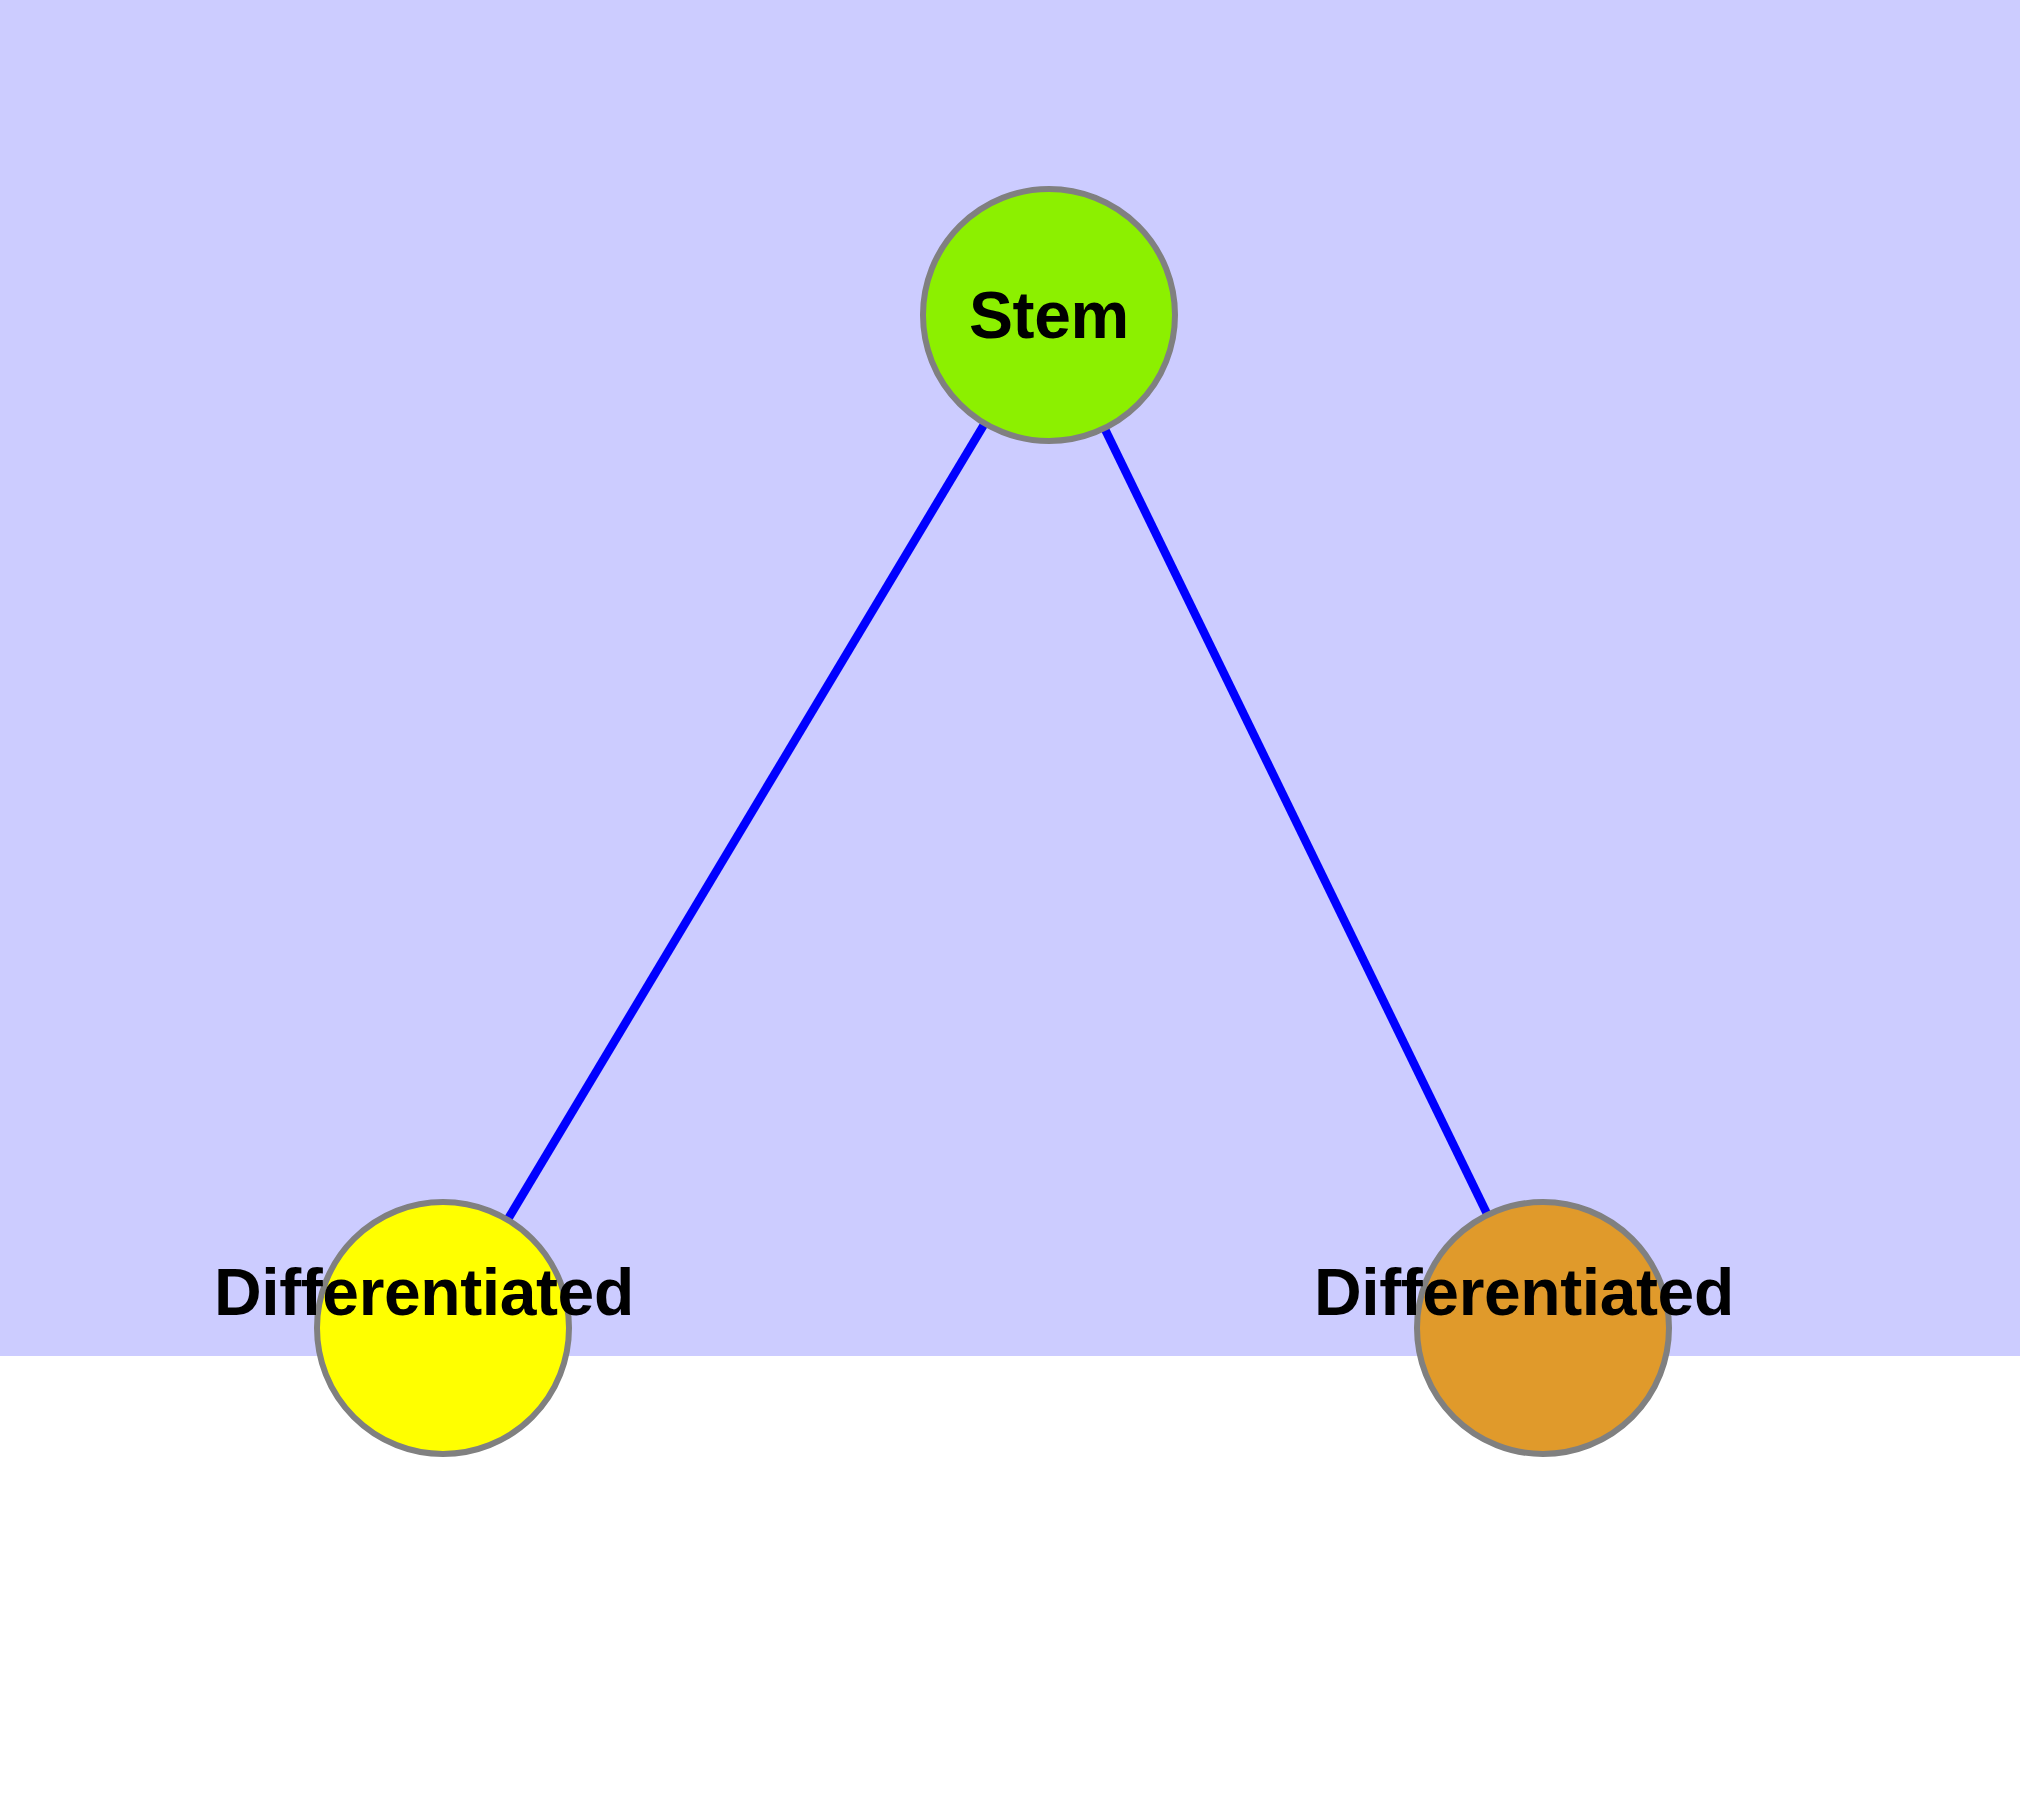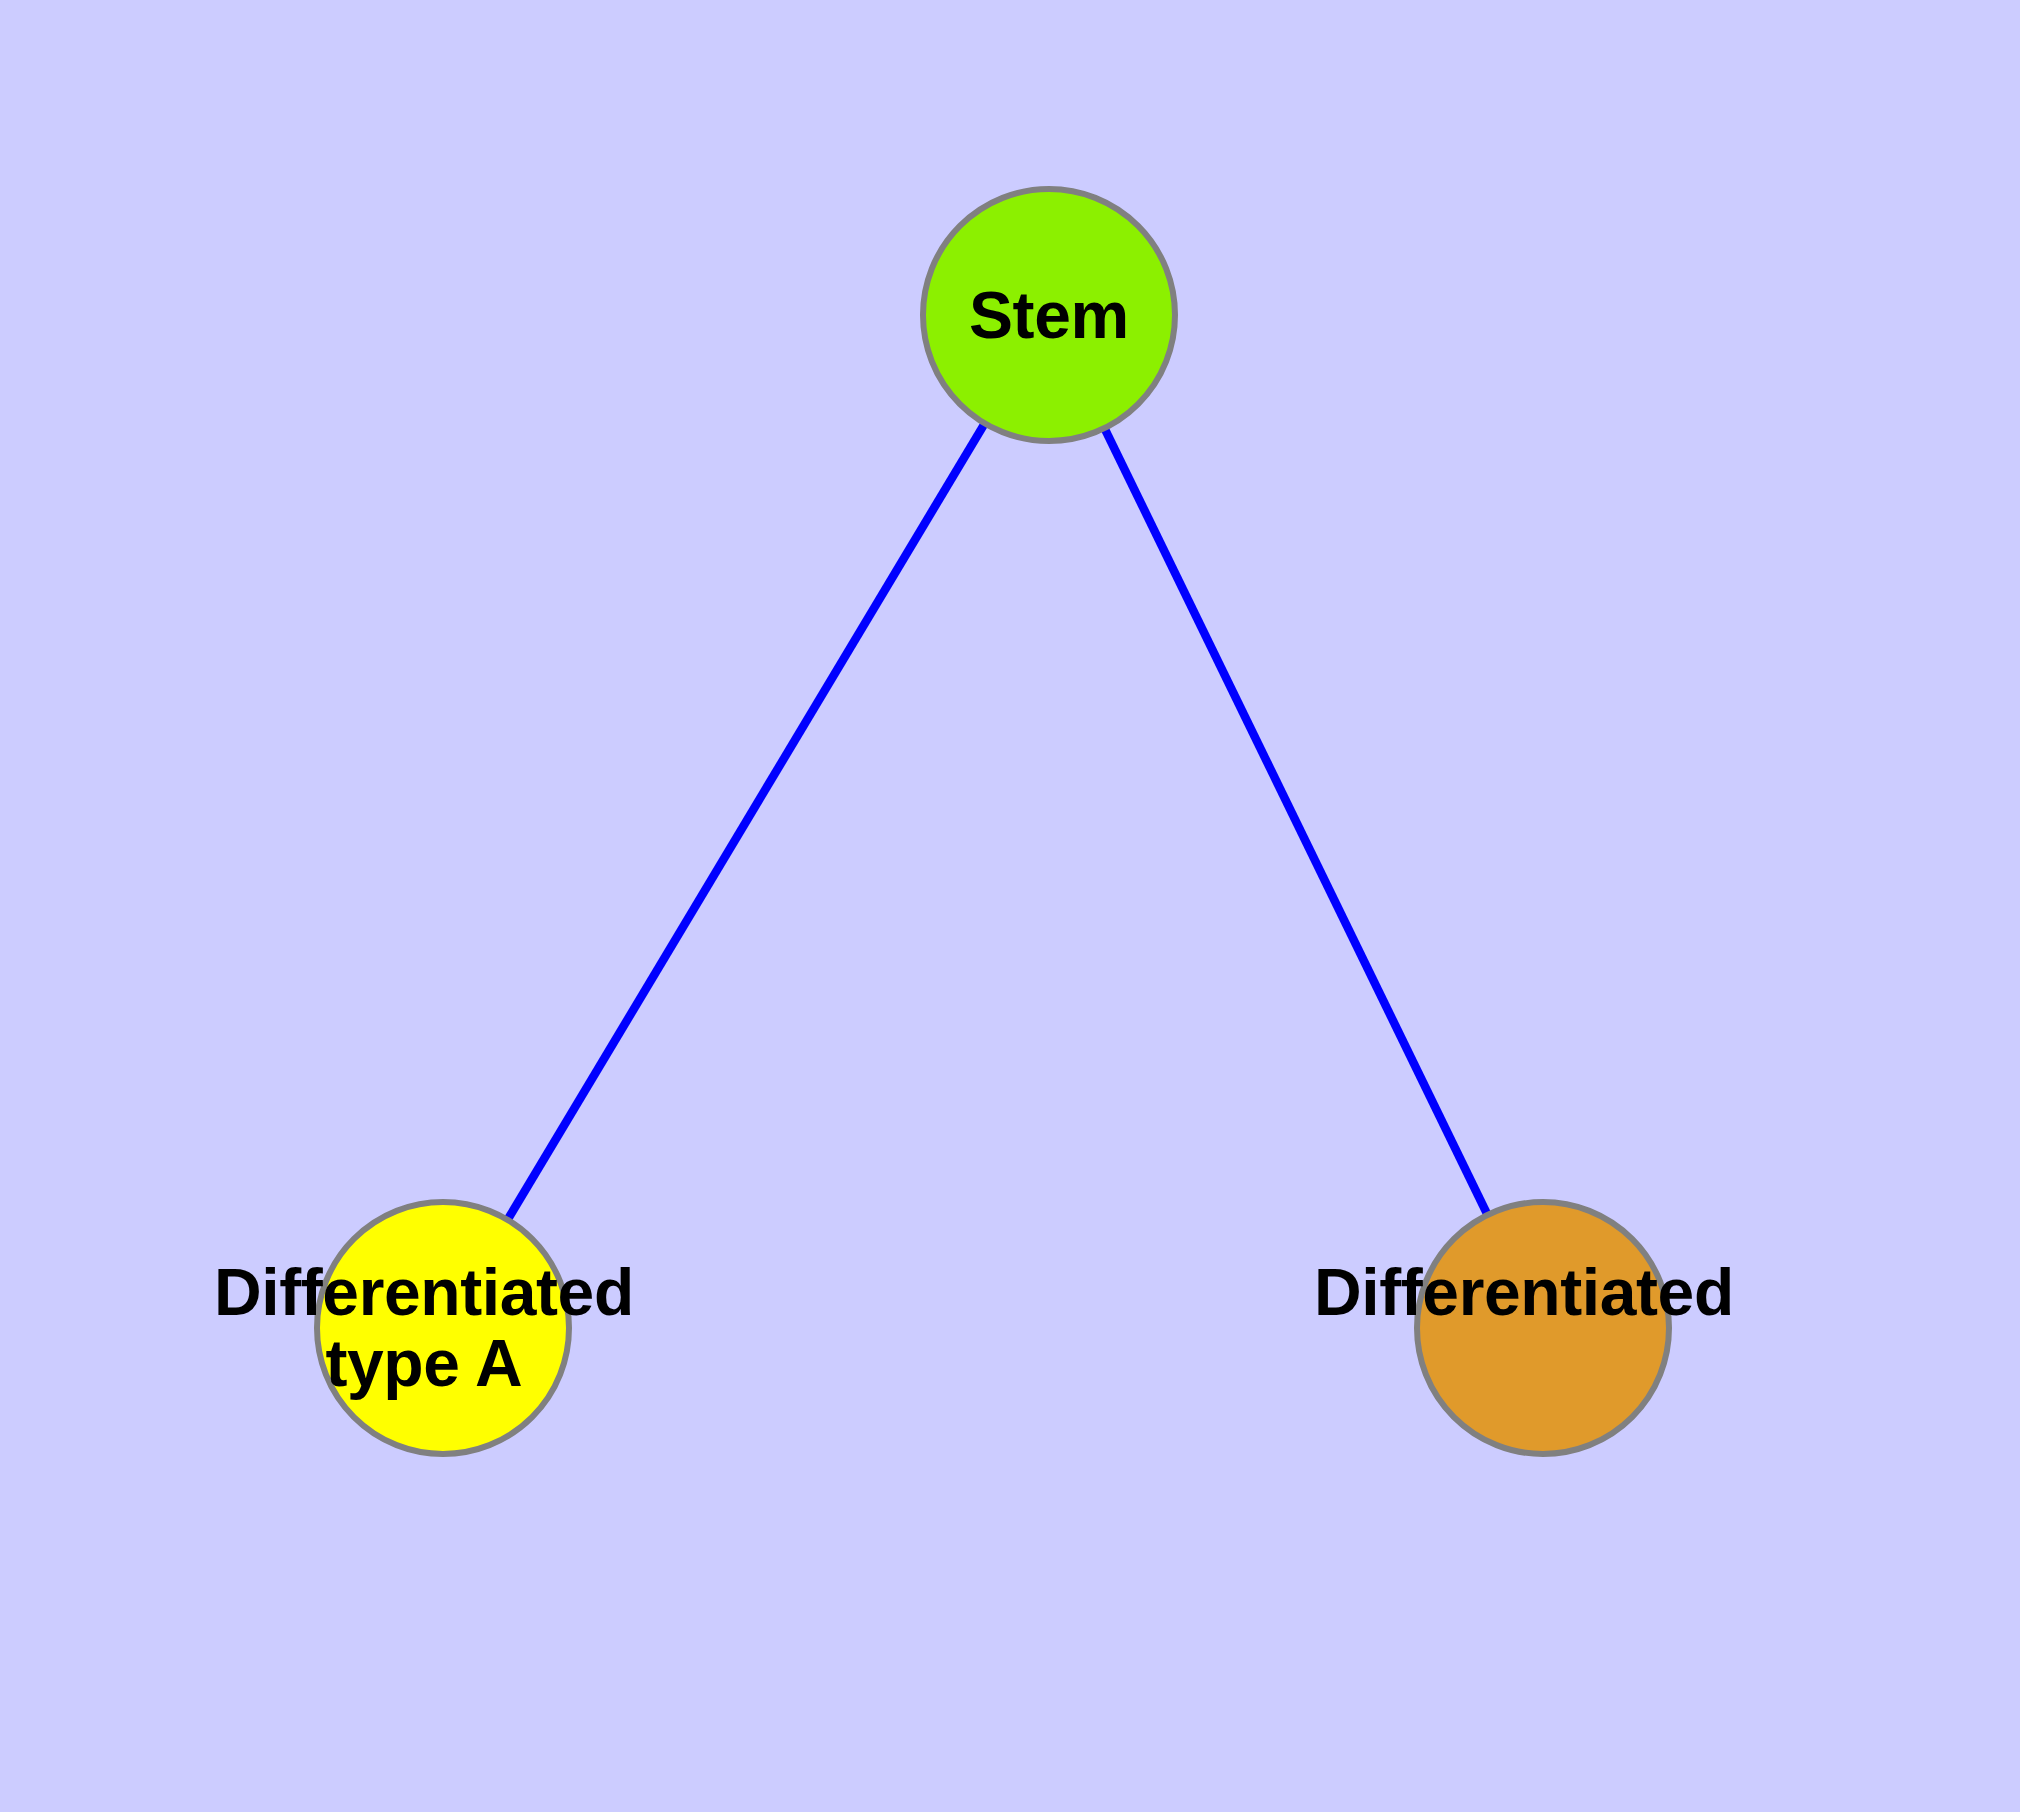--- a/index.html
+++ b/index.html
@@ -37,32 +37,32 @@
     color: #000000;
     font-weight: bold;
     line-height: 1.08;
     letter-spacing: -0.4px;
     pointer-events: none;
   }
 </style>
 </head>
 <body>
 
-<div id="graph-canvas" style="width: 2021px; height: 1812px; background: rgb(204, 204, 255);">
+<div id="graph-canvas" style="width: 2021px; height: 1356px; background: rgb(204, 204, 255);">
 
   <svg id="graph-svg" viewBox="0 0 2384 2138" xmlns="http://www.w3.org/2000/svg">
     <g id="edges-group">
         <line x1="1160.904823972765" y1="500.6714180901479" x2="599.0951760272351" y2="1438.3285819098521" stroke="#0000ff" stroke-width="10" stroke-linecap="butt"></line>
         <line x1="1303.6790430764686" y1="506.8564544267696" x2="1754.3209569235314" y2="1432.1435455732303" stroke="#0000ff" stroke-width="10" stroke-linecap="butt"></line>
       </g>
   </svg>
 
   <div id="nodes-layer">
       <div class="node-circle" title="Stem" style="left: 920px; top: 186px; width: 258px; height: 258px; background: rgb(140, 240, 0); border: 6px solid rgb(128, 128, 128);"></div>
       <div class="node-circle" title="Differentiated type A" style="left: 314px; top: 1199px; width: 258px; height: 258px; background: rgb(255, 255, 0); border: 6px solid rgb(128, 128, 128);"></div>
       <div class="node-circle" title="Differentiated type B" style="left: 1414px; top: 1199px; width: 258px; height: 258px; background: rgb(224, 154, 43); border: 6px solid rgb(128, 128, 128);"></div>
       <div class="node-label" style="font-size: 66px; color: rgb(0, 0, 0); left: 969px; top: 280px;"><div>Stem</div></div>
-      <div class="node-label" style="font-size: 66px; color: rgb(0, 0, 0); left: 214px; top: 1257px;"><div>Differentiated</div><div>type A</div></div>
+      <div class="node-label" style="font-size: 66px; color: rgb(0, 0, 0); left: 214px; top: 1257px;"><div>Differentiated</div></div>
       <div class="node-label" style="font-size: 66px; color: rgb(0, 0, 0); left: 1314px; top: 1257px;"><div>Differentiated</div></div>
     </div>
 
 </div>
 
 
 </body></html>

